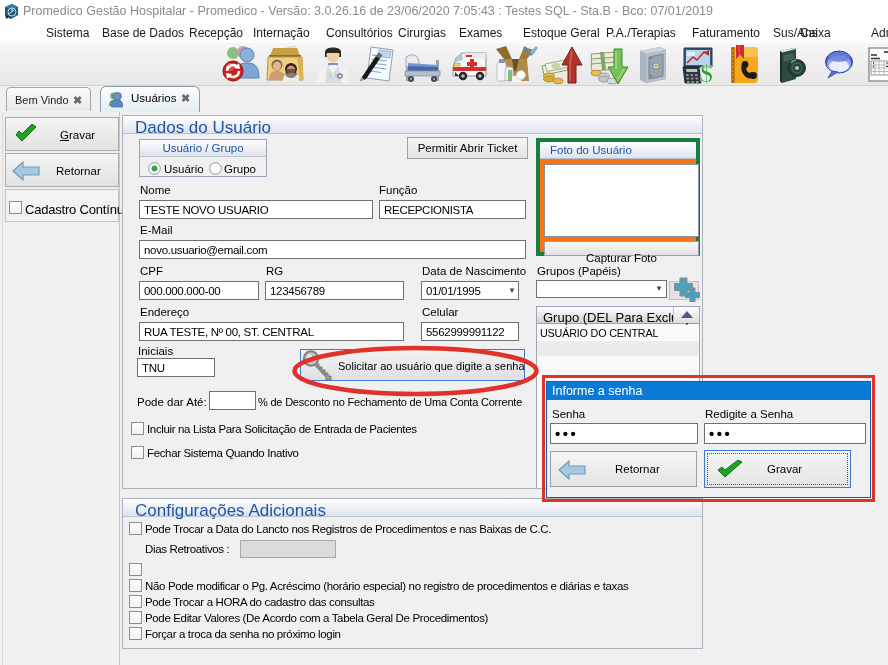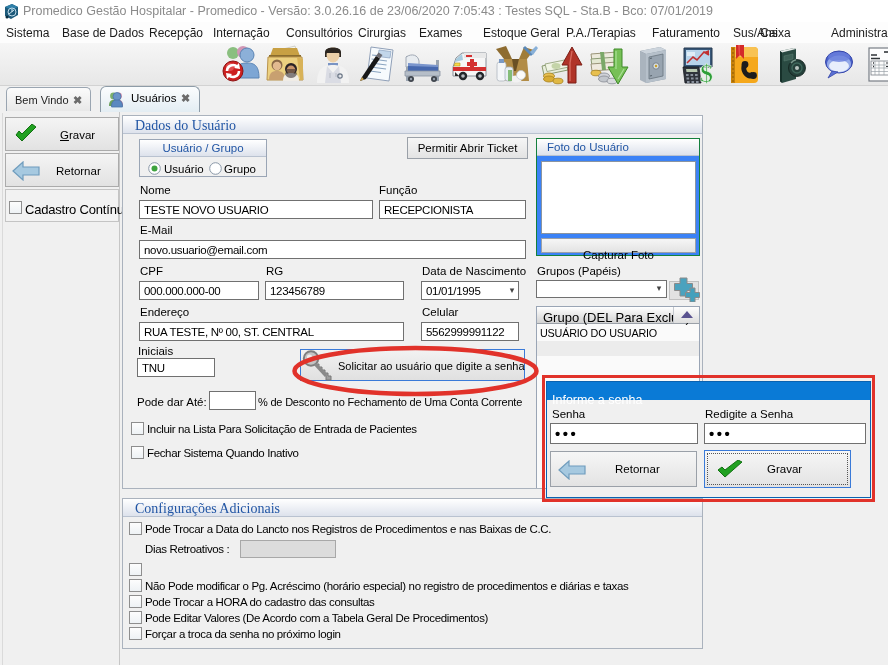--- a/index.html
+++ b/index.html
@@ -4,21 +4,21 @@
 <style>
   * { margin:0; padding:0; box-sizing:border-box; }
   html,body { width:888px; height:665px; overflow:hidden; }
   body { font-family:"Liberation Sans", sans-serif; font-size:11.5px; color:#000; background:#f0f0f0; position:relative; }
   .abs { position:absolute; }
   
   #titlebar { position:absolute; left:0; top:0; width:888px; height:22px; background:#ffffff; }
   #titletext { position:absolute; left:23px; top:4px; font-size:12.5px; color:#8b8b8b; white-space:nowrap; }
   
   #menubar { position:absolute; left:0; top:22px; width:888px; height:21px; background:#fdfdfd; }
-  .mi { position:absolute; top:4px; font-size:12px; color:#1a1a1a; white-space:nowrap; }
+  .mi { position:absolute; top:4px; font-size:12px; color:#1a1a1a; white-space:nowrap;margin-left:40px; }
   
   #toolbar { position:absolute; left:0; top:43px; width:888px; height:43px;
              background:linear-gradient(#f6f6f6,#e7e7e7); border-bottom:1px solid #d2d2d2; }
   
   #tabstrip { position:absolute; left:0; top:86px; width:888px; height:26px; background:#f0f0f0; }
   #tabline { position:absolute; left:0; top:111px; width:888px; height:1px; background:#bcc7d8; }
   .tab1 { position:absolute; left:6px; top:1px; width:85px; height:24px; font-size:11.5px;
           background:linear-gradient(#fbfbfb,#e8e8e8); border:1px solid #9aa5b1; border-bottom:none;
           border-radius:5px 5px 0 0; color:#222; }
   .tab2 { position:absolute; left:100px; top:0px; width:100px; height:26px;
@@ -29,21 +29,21 @@
   .sbtn { position:absolute; left:5px; width:114px; height:34px;
           background:linear-gradient(#f4f4f4,#e2e2e2); border:1px solid #ababab; }
   .sbtn span { position:absolute; left:54px; top:11px; font-size:11.5px; }
   #cadpanel { position:absolute; left:5px; top:189px; width:114px; height:33px;
               background:#f2f2f2; border:1px solid #c4c4c4; }
   #sideline { position:absolute; left:119px; top:112px; width:1px; height:553px; background:#c6c6c6; }
   
   .grp { position:absolute; left:122px; width:581px; background:#f0f0f0; border:1px solid #aab2bd; }
   .grphdr { position:absolute; left:0; top:0; width:100%; height:18px;
             background:linear-gradient(#ffffff,#dde2ec); border-bottom:1px solid #b9c2d0;
-            color:#2155a4; font-size:14px;font-family:Liberation Serif, serif; }
+            color:#2155a4; font-size:17px; }
   .grphdr span { position:absolute; left:12px; top:2px; }
   
   .lbl { position:absolute; font-size:11.5px; color:#000; white-space:nowrap; }
   .inp { position:absolute; background:#fff; border:1px solid #707070; font-size:11.5px; letter-spacing:-0.3px; padding:3px 0 0 4px; white-space:nowrap; overflow:hidden; }
   .btn { position:absolute; background:linear-gradient(#f6f6f6,#e3e3e3); border:1px solid #9aa0a8; text-align:center; font-size:11.5px; }
   .cb { position:absolute; width:13px; height:13px; background:linear-gradient(#fdfdfd,#eef2f5); border:1px solid #8e8e8e; }
   .cbl { position:absolute; font-size:11.5px; letter-spacing:-0.35px; white-space:nowrap; }
 </style>
 </head>
 <body>
@@ -319,21 +319,21 @@
     </svg>
     <span class="abs" style="left:24px;top:23px">Usuário</span>
     <svg class="abs" style="left:69px;top:22px" width="13" height="13" viewBox="0 0 13 13">
       <circle cx="6.5" cy="6.5" r="5.8" fill="#fff" stroke="#8a98a8" stroke-width="1"></circle>
     </svg>
     <span class="abs" style="left:84px;top:23px">Grupo</span>
   </div>
 
   <div class="btn" style="left:284px;top:21px;width:121px;height:22px;padding-top:4px">Permitir Abrir Ticket</div>
 
-  <div class="abs" style="left:413px;top:22px;width:164px;height:118px;border:1px solid #15803d;background:#3b82f6">
+  <div class="abs" style="left:413px;top:22px;width:164px;height:118px;border:4px solid #15803d;background:#f97316">
     <div style="height:17px;background:linear-gradient(#ffffff,#dde2ec);border-bottom:1px solid #b9c2d0;color:#2155a4;padding:2px 0 0 10px">Foto do Usuário</div>
     <div class="abs" style="left:4px;top:22px;width:155px;height:73px;background:#fff;border:1px solid #8a94a0"></div>
     <div class="btn" style="left:4px;top:99px;width:155px;height:15px;padding-top:10px">Capturar Foto</div>
   </div>
 
   <span class="lbl" style="left:17px;top:68px">Nome</span>
   <div class="inp" style="left:16px;top:84px;width:234px;height:19px">TESTE NOVO USUARIO</div>
   <span class="lbl" style="left:256px;top:68px">Função</span>
   <div class="inp" style="left:256px;top:84px;width:147px;height:19px">RECEPCIONISTA</div>
 
@@ -361,21 +361,21 @@
   <div class="inp" style="left:16px;top:206px;width:265px;height:19px">RUA TESTE, Nº 00, ST. CENTRAL</div>
   <span class="lbl" style="left:299px;top:190px">Celular</span>
   <div class="inp" style="left:298px;top:206px;width:98px;height:19px">5562999991122</div>
 
   <div class="abs" style="left:413px;top:190px;width:164px;height:182px;background:#fafafa;border:1px solid #9aa5b5;border-bottom:none">
     <div style="height:17px;background:linear-gradient(#ffffff,#d2d2d2);border-bottom:1px solid #9aa0a8;padding:3px 0 0 6px;font-size:13px">Grupo (DEL Para Excluir)
       <div class="abs" style="right:0px;top:0px;width:26px;height:16px;background:linear-gradient(#fdfdfd,#dedede);border-left:1px solid #c4c8ce"><svg width="26" height="16" viewBox="0 0 26 16">
             <path d="M13 4 L19 11 L7 11 Z" fill="#5a5390"></path>
           </svg></div>
     </div>
-    <div style="padding:3px 0 0 3px;height:17px;background:#fafafa;font-size:10.8px;letter-spacing:-0.2px">USUÁRIO DO USUARIO</div>
+    <div style="padding:3px 0 0 3px;height:17px;background:#fafafa;font-size:10.8px;letter-spacing:-0.2px">USUÁRIO DO CENTRAL</div>
     <div style="height:15px;background:#ececec"></div>
   </div>
 
   <span class="lbl" style="left:15px;top:229px">Iniciais</span>
   <div class="inp" style="left:14px;top:242px;width:78px;height:19px">TNU</div>
 
   <div class="abs" style="left:177px;top:233px;width:225px;height:32px;background:linear-gradient(#f2f2f2,#e0e0e0);border:1px solid #3a7ad8">
     <svg class="abs" style="left:1px;top:0px" width="36" height="32" viewBox="0 0 36 32">
       <circle cx="9" cy="8.5" r="7.2" fill="#c4c4c4" stroke="#7e7e7e" stroke-width="2"></circle>
       <circle cx="7.5" cy="7" r="2.6" fill="#ececec"></circle>
@@ -412,21 +412,21 @@
   <span class="cbl" style="left:22px;top:81px">Não Pode modificar o Pg. Acréscimo (horário especial) no registro de procedimentos e diárias e taxas</span>
   <div class="cb" style="left:6px;top:96px"></div>
   <span class="cbl" style="left:22px;top:97px">Pode Trocar a HORA do cadastro das consultas</span>
   <div class="cb" style="left:6px;top:112px"></div>
   <span class="cbl" style="left:22px;top:113px">Pode Editar Valores (De Acordo com a Tabela Geral De Procedimentos)</span>
   <div class="cb" style="left:6px;top:128px"></div>
   <span class="cbl" style="left:22px;top:129px">Forçar a troca da senha no próximo login</span>
 </div>
 
 <div class="abs" style="left:546px;top:381px;width:325px;height:117px;background:#f0f0f0;border:1px solid #0a62b0;z-index:10">
-  <div style="height:18px;background:#0a7ad6;color:#fff;padding:11px 0 0 5px;font-size:12.5px">Informe a senha</div>
+  <div style="height:18px;background:#0a7ad6;color:#fff;padding:2px 0 0 5px;font-size:12.5px">Informe a senha</div>
   <span class="lbl" style="left:5px;top:26px">Senha</span>
   <span class="lbl" style="left:158px;top:26px">Redigite a Senha</span>
   <div class="inp" style="left:3px;top:41px;width:148px;height:21px;font-weight:bold;letter-spacing:2.5px;font-size:15px;padding-top:1px">•••</div>
   <div class="inp" style="left:157px;top:41px;width:162px;height:21px;font-weight:bold;letter-spacing:2.5px;font-size:15px;padding-top:1px">•••</div>
   <div class="btn" style="left:3px;top:69px;width:147px;height:36px">
     <svg class="abs" style="left:7px;top:8px" width="28" height="20" viewBox="0 0 28 20">
       <path d="M1 10 L11 1 L11 6 L27 6 L27 14 L11 14 L11 19 Z" fill="#a6c9e0" stroke="#6f9cbd" stroke-width="1.2"></path>
     </svg>
     <span class="abs" style="left:64px;top:11px">Retornar</span>
   </div>

